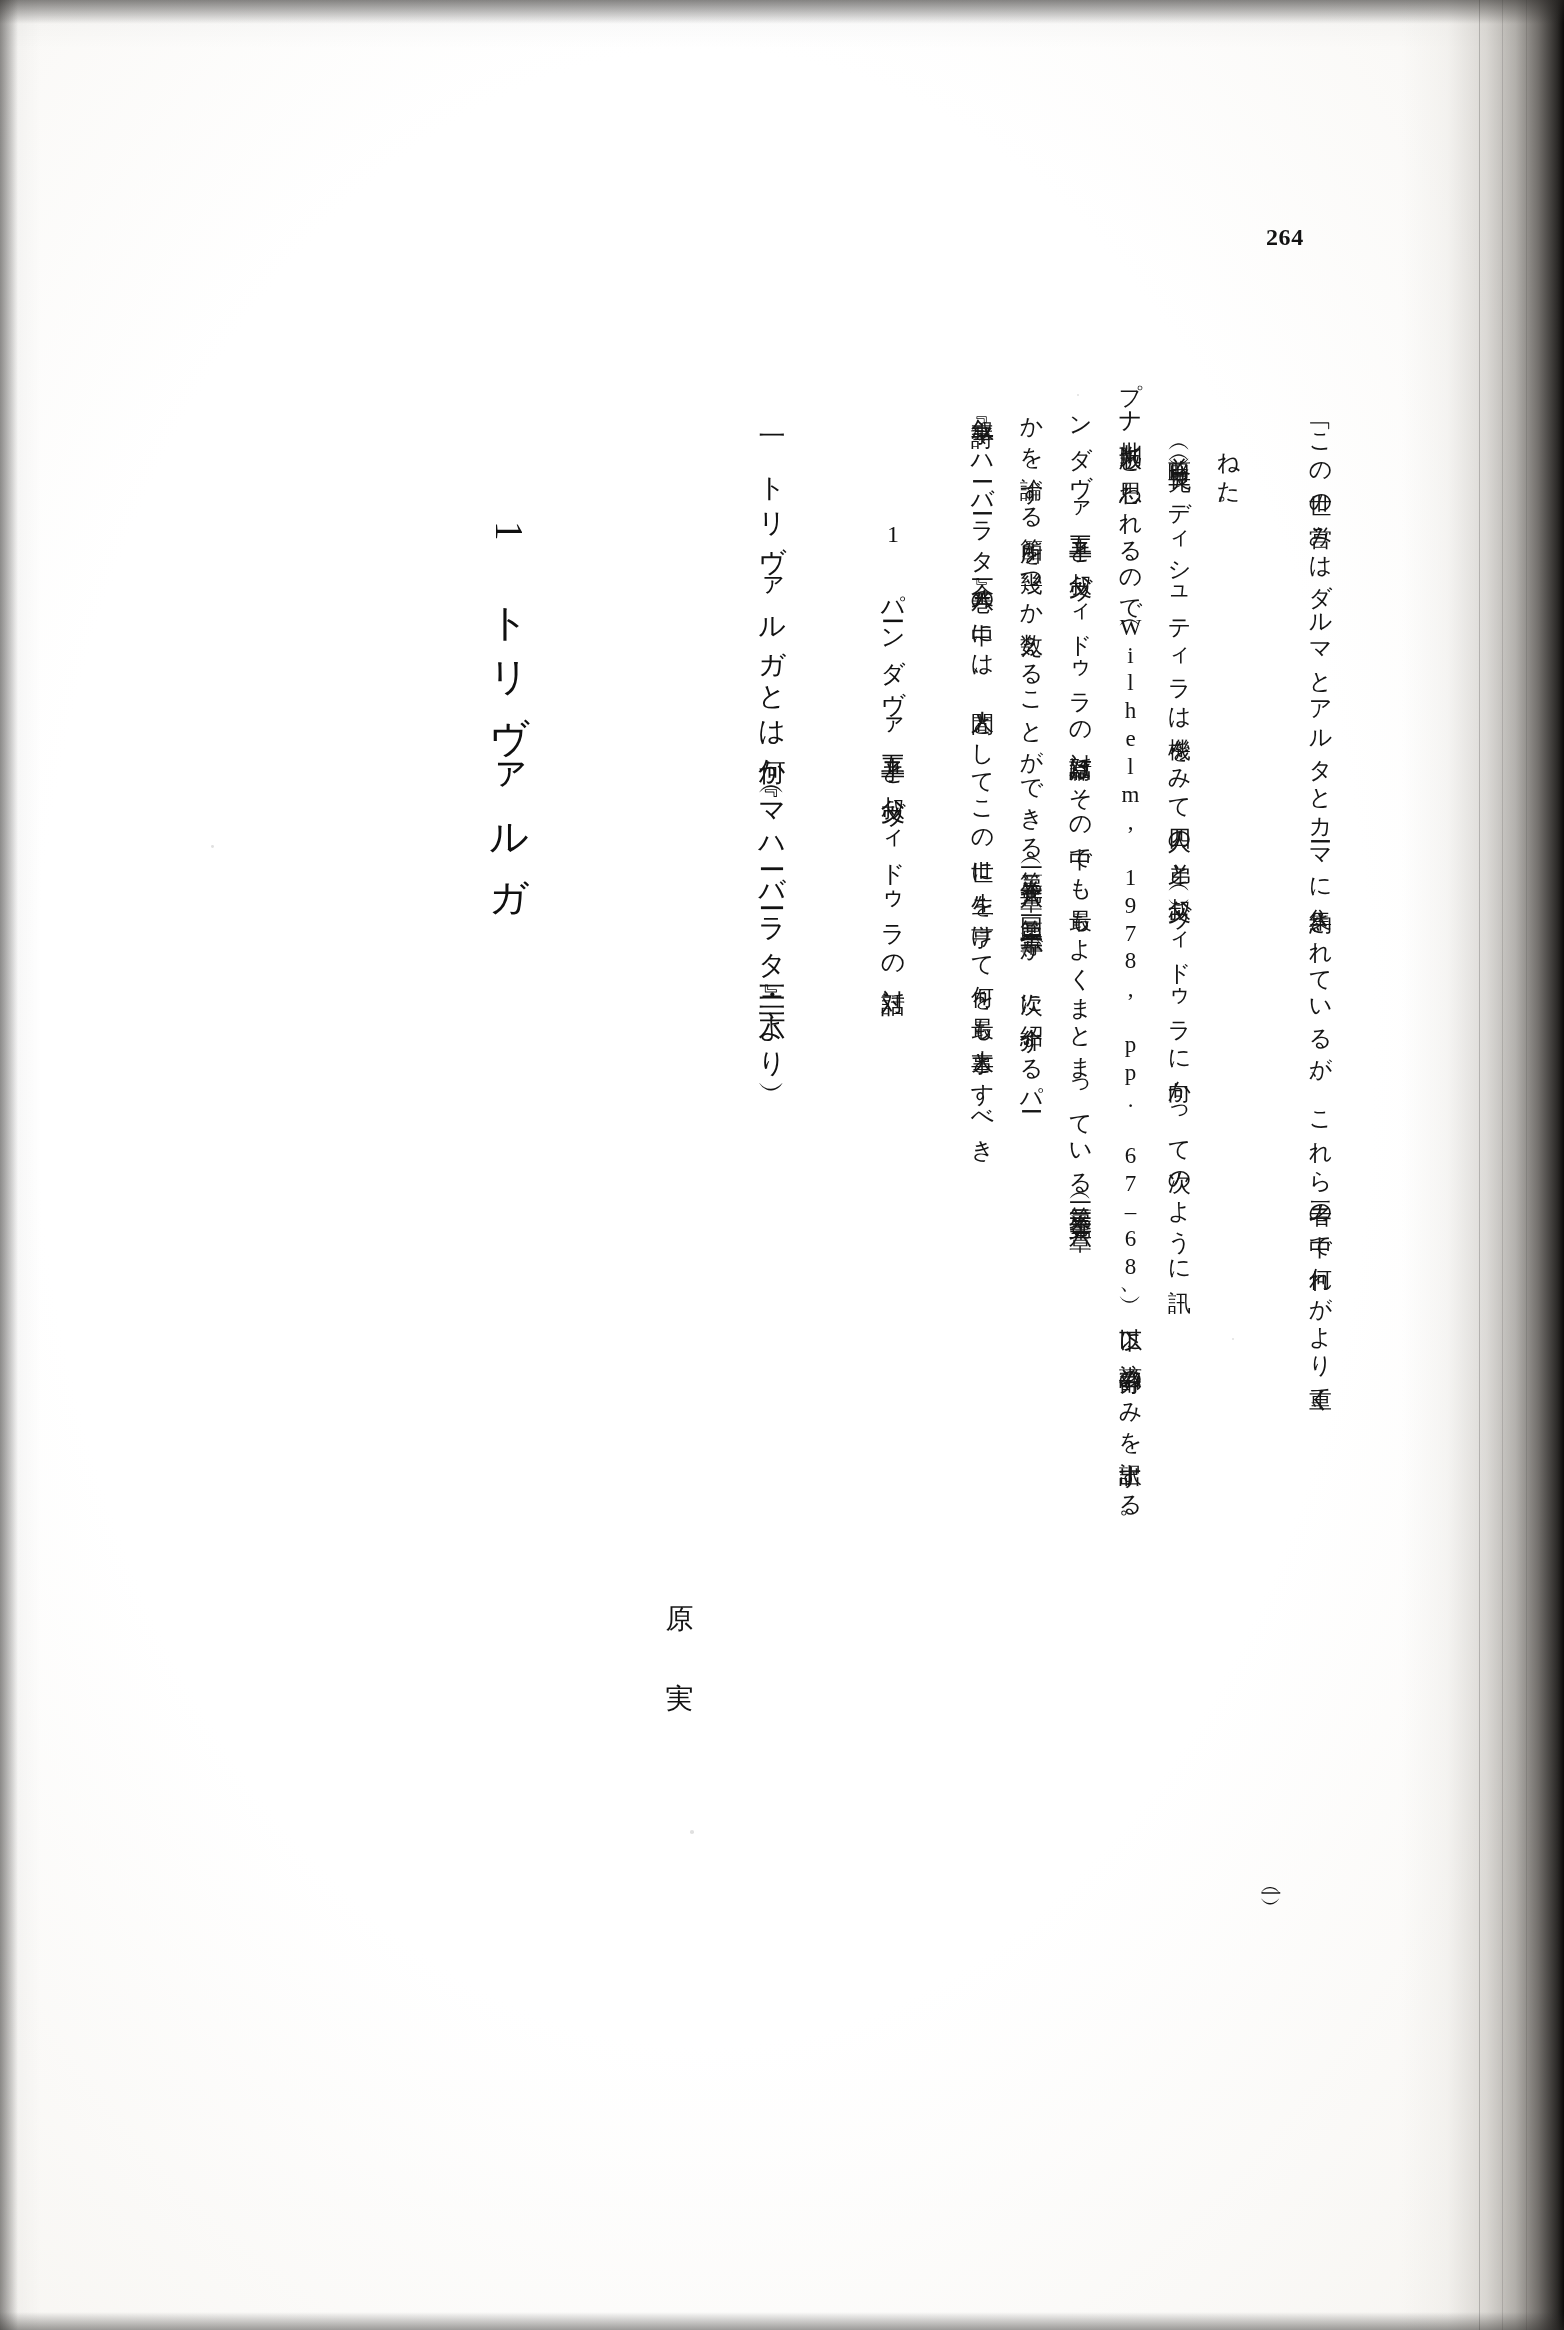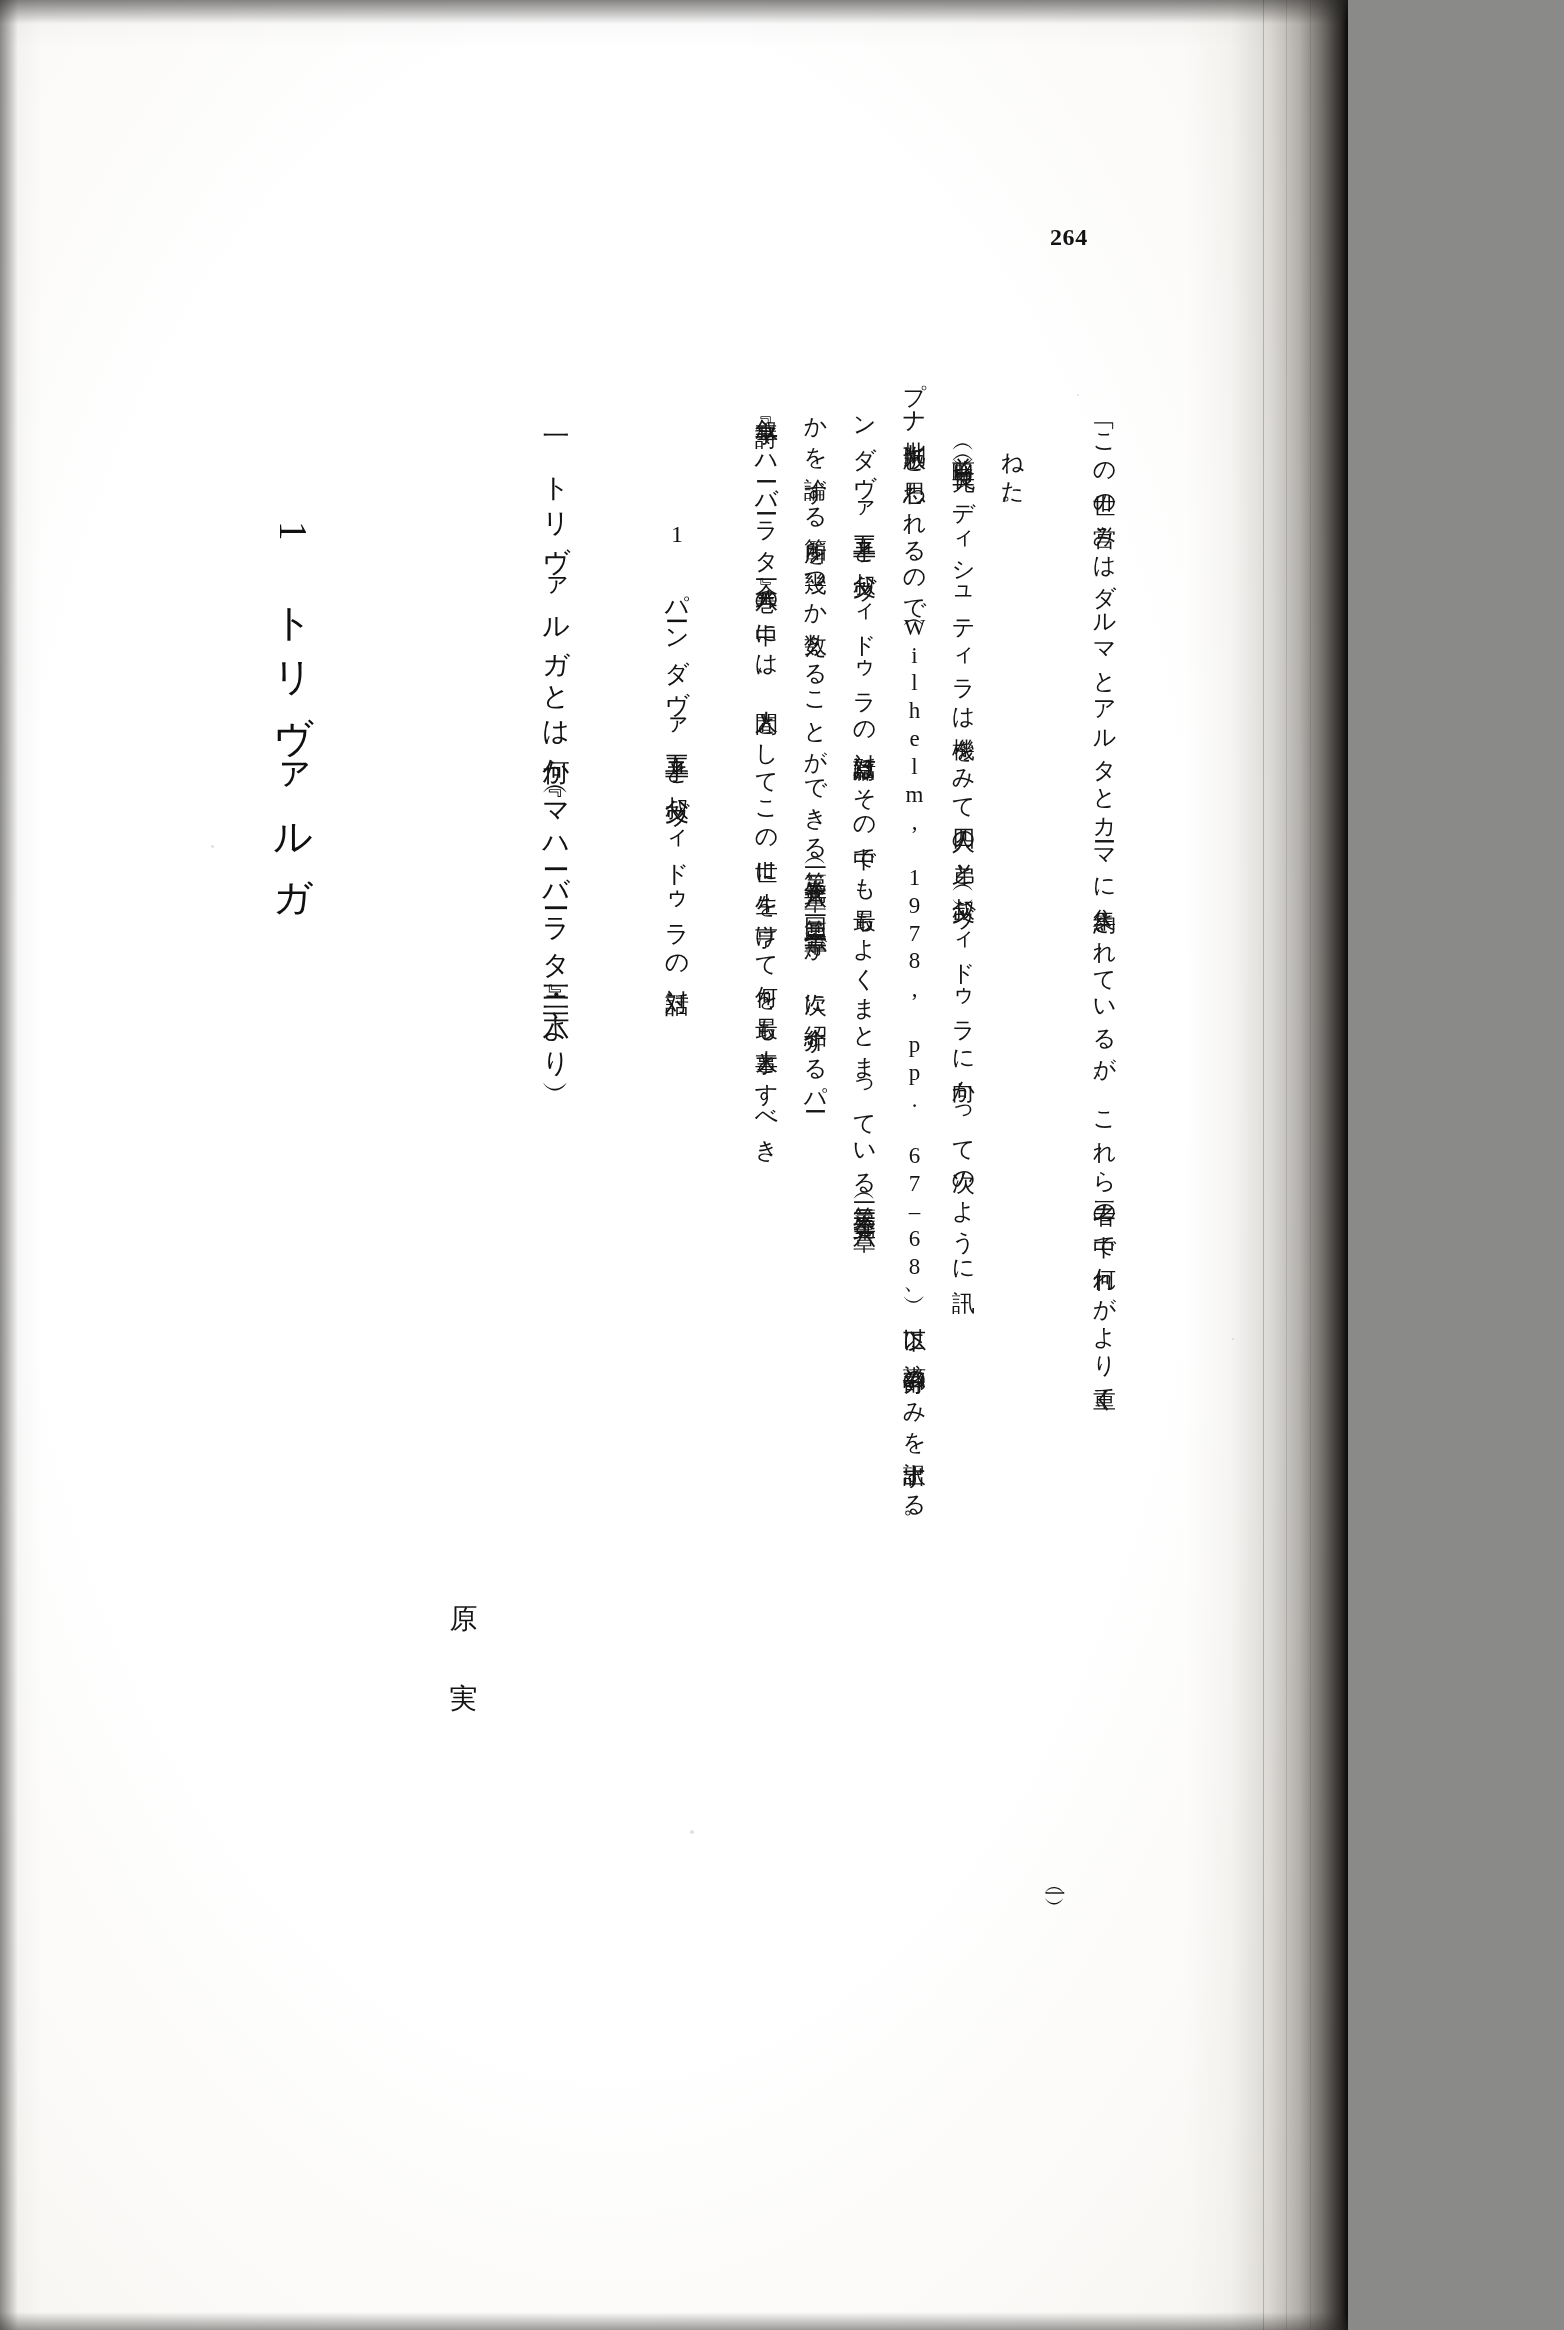--- a/index.html
+++ b/index.html
@@ -5,21 +5,21 @@
   html, body {
     margin: 0;
     padding: 0;
     background: #8a8a88;
   }
   body {
     font-family: "Liberation Serif", serif;
   }
   .page {
     position: relative;
-    width: 1348px;
+    width: 1564px;
     height: 2330px;
     background: #c2410c;
     overflow: hidden;
   }
   
   .paper-tint {
     position: absolute;
     inset: 0;
     background:
       linear-gradient(90deg, rgba(0,0,0,0.05) 0px, rgba(0,0,0,0.0) 42px),

